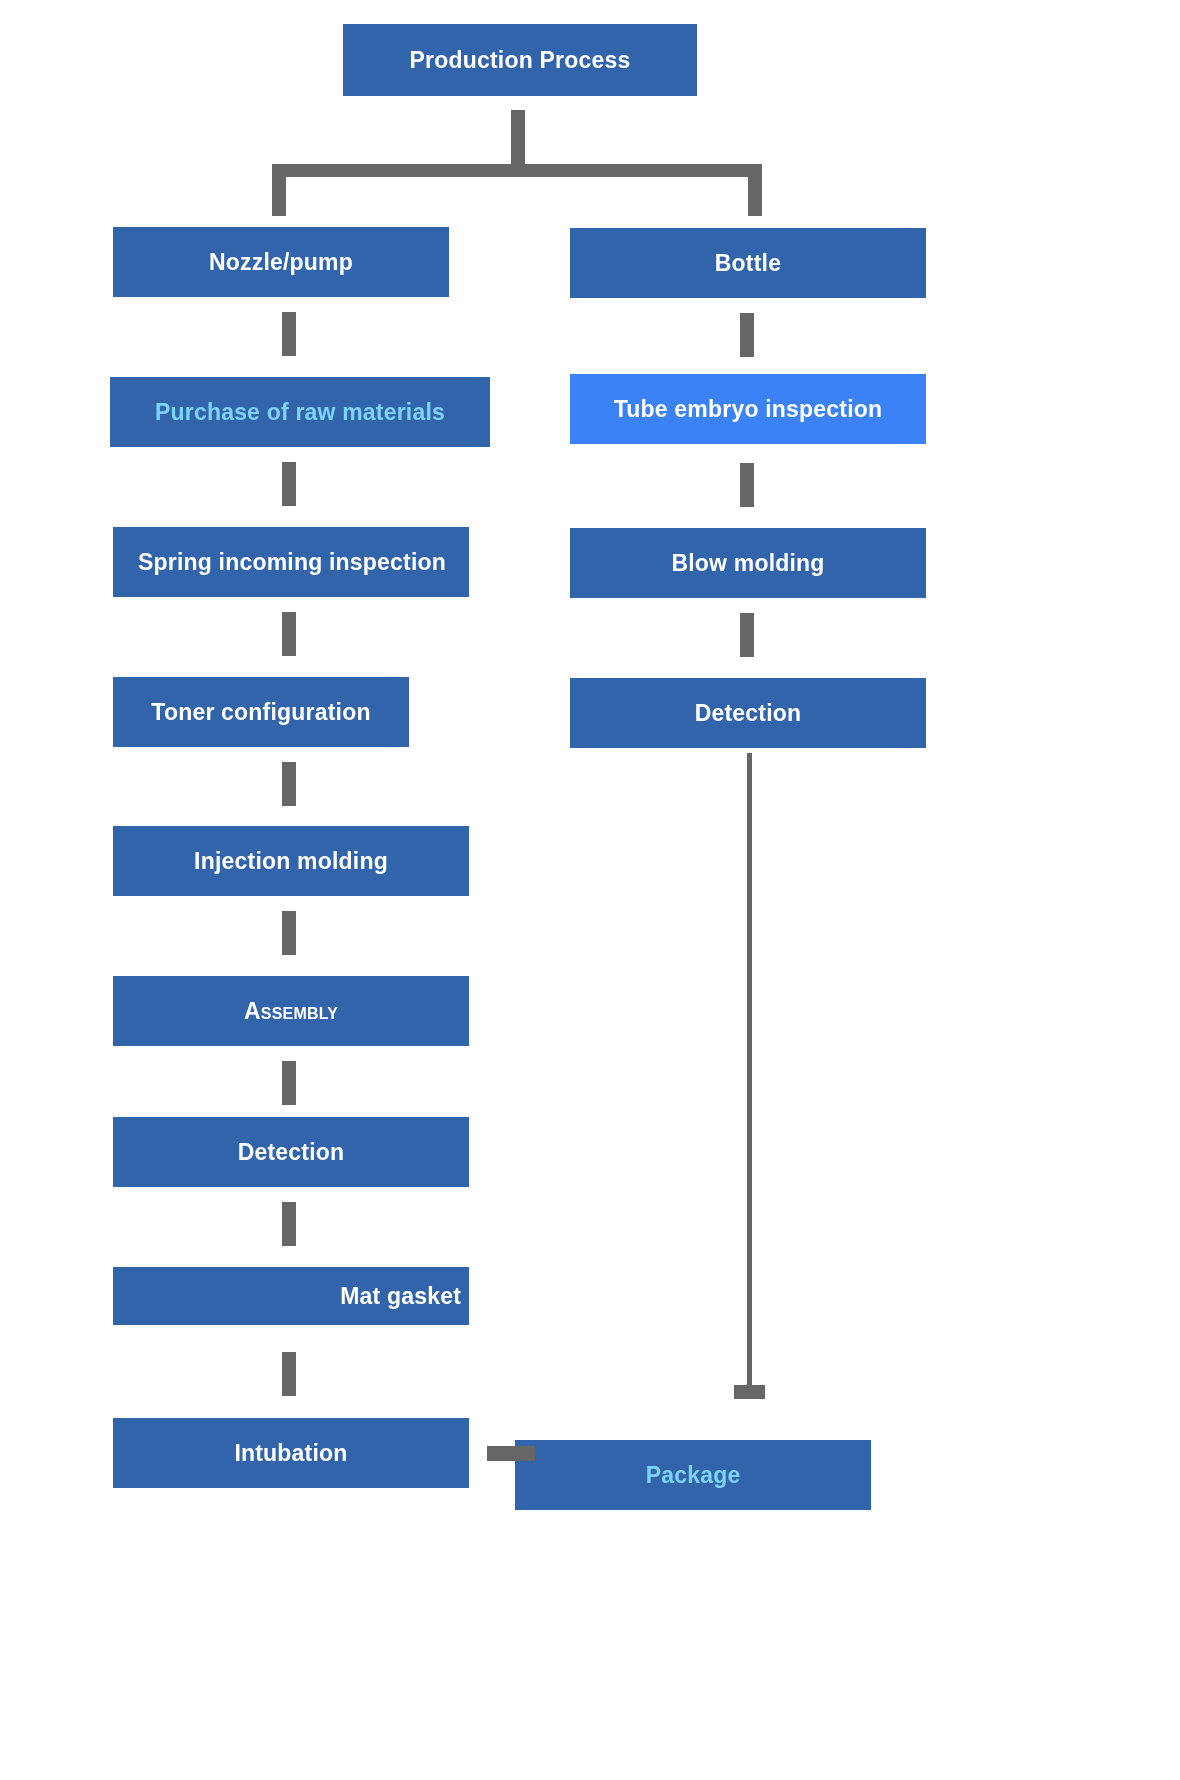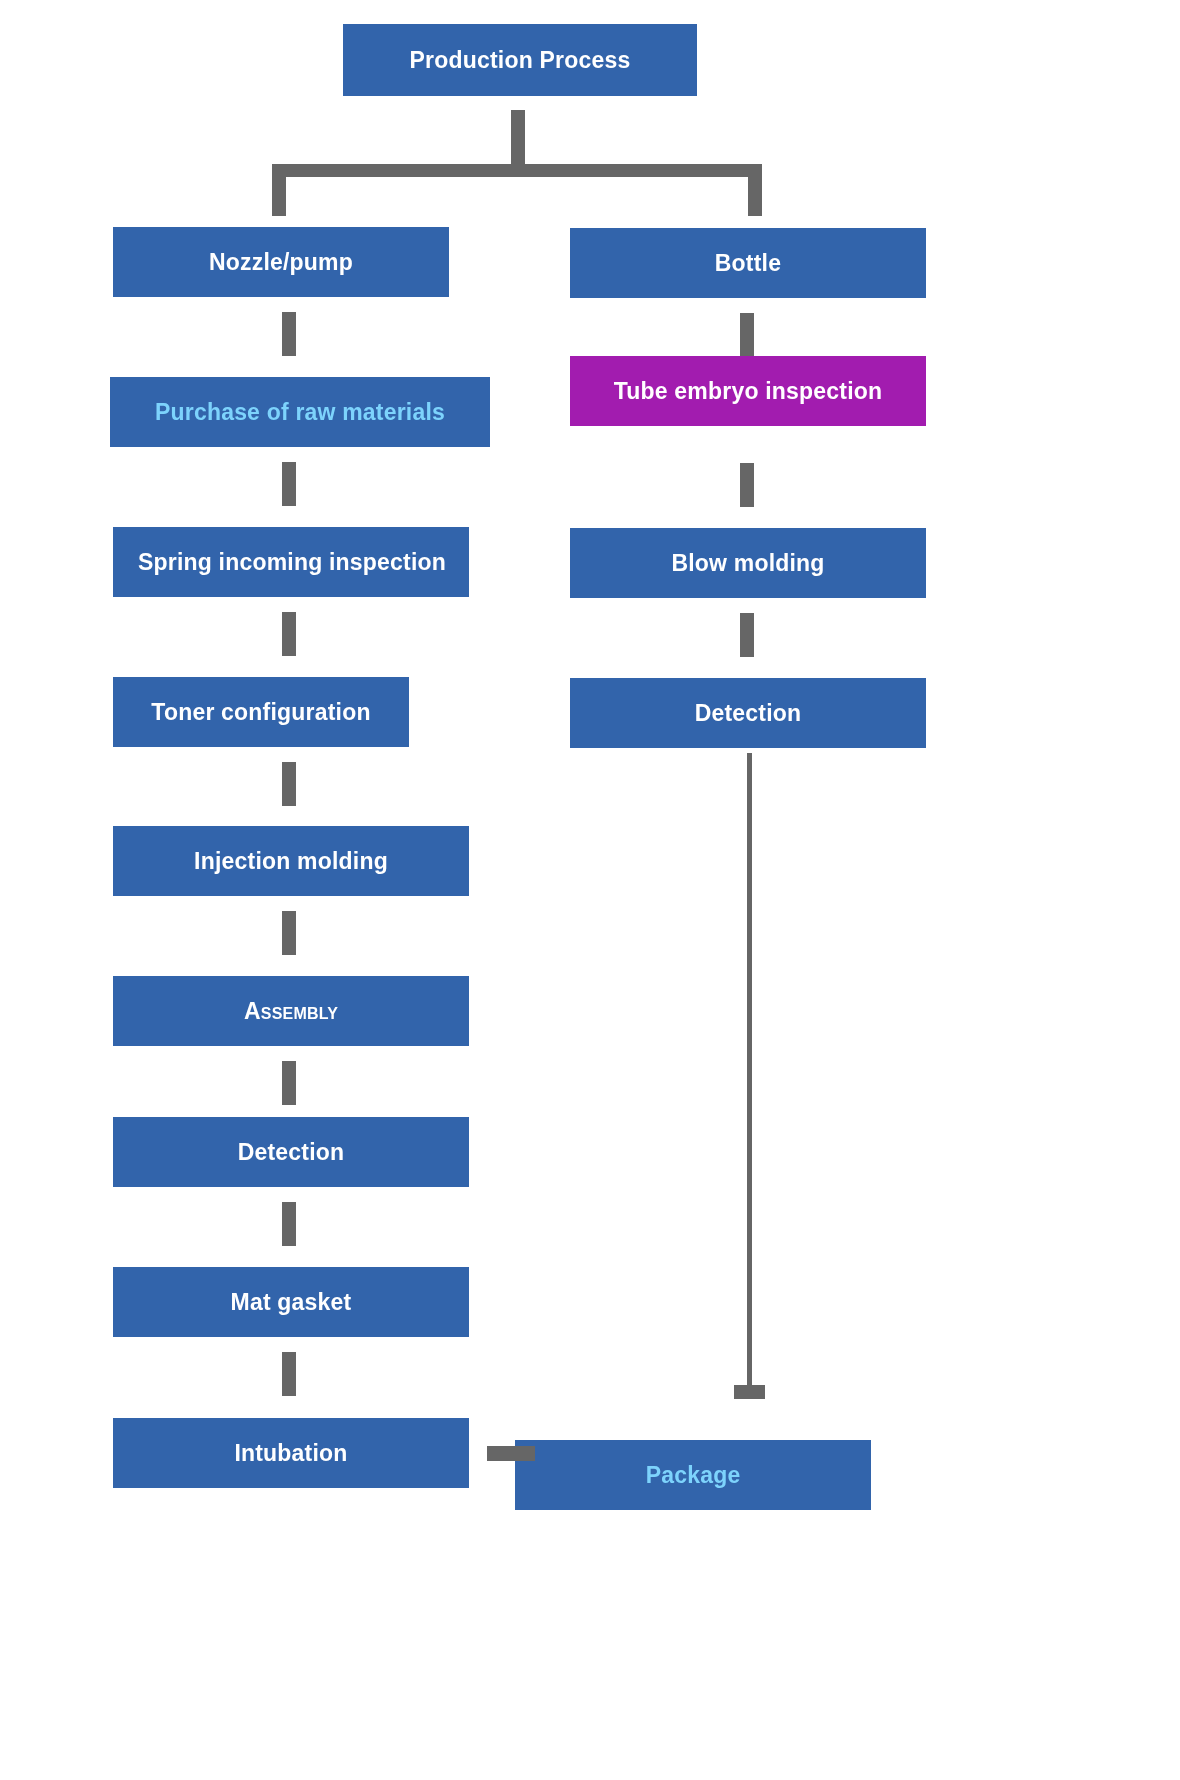--- a/index.html
+++ b/index.html
@@ -97,37 +97,37 @@
   </div>
 
   <div class="connector conn-v-thick" style="left: 282px; top: 1061px; height: 44px; background: rgb(102, 102, 102);"></div>
 
   <div class="node" style="left: 113px; top: 1117px; width: 356px; height: 70px; background: rgb(50, 100, 171); color: rgb(255, 255, 255);">
     <span>Detection</span>
   </div>
 
   <div class="connector conn-v-thick" style="left: 282px; top: 1202px; height: 44px; background: rgb(102, 102, 102);"></div>
 
-  <div class="node" style="left: 113px; top: 1267px; width: 356px; height: 70px; background: rgb(50, 100, 171); color: rgb(255, 255, 255);">
+  <div class="node" style="left: 113px; top: 1267px; width: 356px; height: 58px; background: rgb(50, 100, 171); color: rgb(255, 255, 255); justify-content: flex-end;">
     <span>Mat gasket</span>
   </div>
 
   <div class="connector conn-v-thick" style="left: 282px; top: 1352px; height: 44px; background: rgb(102, 102, 102);"></div>
 
   <div class="node" style="left: 570px; top: 228px; width: 356px; height: 70px; background: rgb(50, 100, 171); color: rgb(255, 255, 255);">
     <span>Bottle</span>
   </div>
 
   <div class="node" style="left: 113px; top: 1418px; width: 356px; height: 70px; background: rgb(50, 100, 171); color: rgb(255, 255, 255);">
     <span>Intubation</span>
   </div>
 
   <div class="connector conn-v-thick" style="left: 740px; top: 313px; height: 44px; background: rgb(102, 102, 102);"></div>
 
-  <div class="node" style="left: 570px; top: 356px; width: 356px; height: 70px; background: #a21caf; color: rgb(255, 255, 255);">
+  <div class="node" style="left: 570px; top: 374px; width: 356px; height: 70px; background: #3b82f6; color: rgb(255, 255, 255);">
     <span>Tube embryo inspection</span>
   </div>
 
   <div class="connector conn-v-thick" style="left: 740px; top: 463px; height: 44px; background: rgb(102, 102, 102);"></div>
 
   <div class="node" style="left: 570px; top: 528px; width: 356px; height: 70px; background: rgb(50, 100, 171); color: rgb(255, 255, 255);">
     <span>Blow molding</span>
   </div>
 
   <div class="connector conn-v-thick" style="left: 740px; top: 613px; height: 44px; background: rgb(102, 102, 102);"></div>

